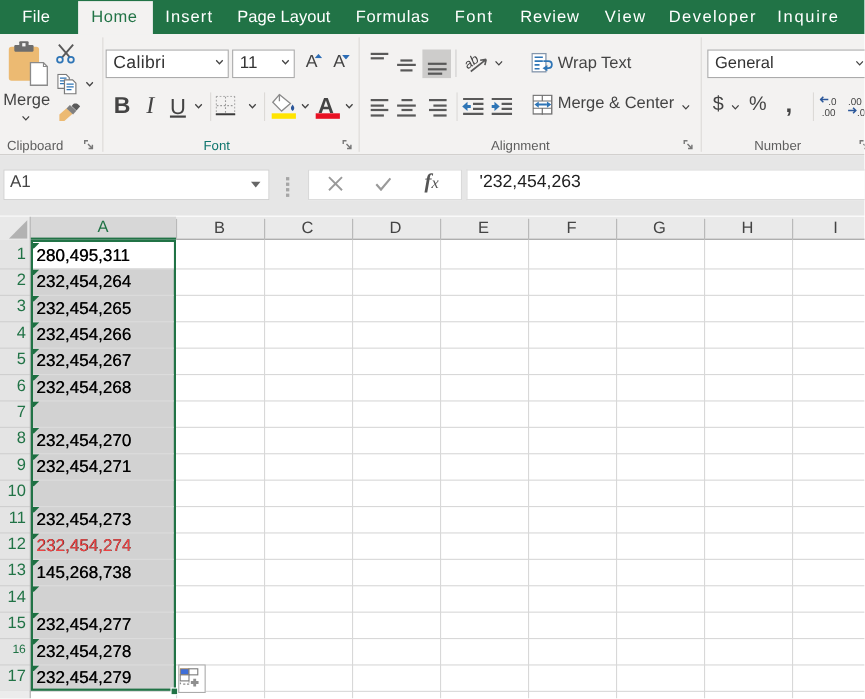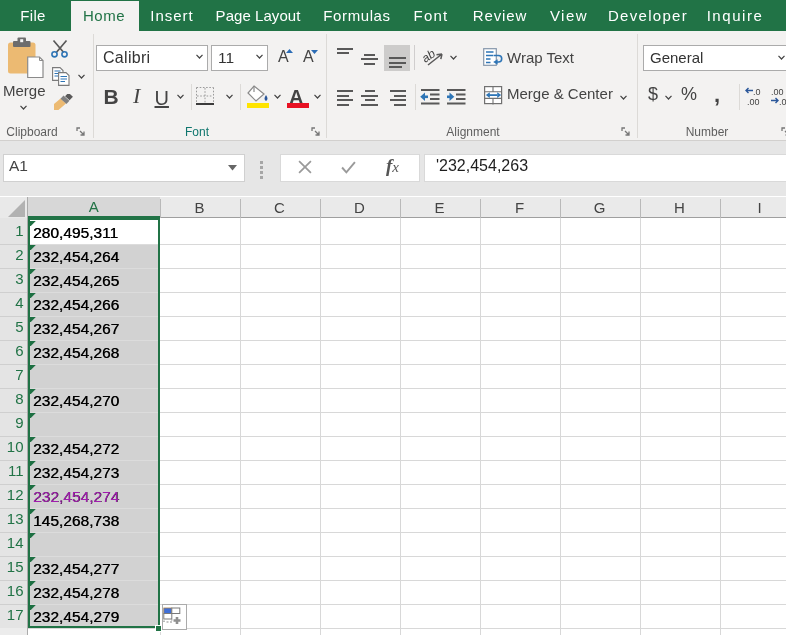--- a/index.html
+++ b/index.html
@@ -302,21 +302,21 @@
 <div class="abs" style="left:0;top:339px;width:23.5px;height:24px;color:#217346;font-size:15px;text-align:right;line-height:24px">6</div>
 <div class="abs" style="left:0;top:363px;width:23.5px;height:24px;color:#217346;font-size:15px;text-align:right;line-height:24px">7</div>
 <div class="abs" style="left:0;top:387px;width:23.5px;height:24px;color:#217346;font-size:15px;text-align:right;line-height:24px">8</div>
 <div class="abs" style="left:0;top:411px;width:23.5px;height:24px;color:#217346;font-size:15px;text-align:right;line-height:24px">9</div>
 <div class="abs" style="left:0;top:435px;width:23.5px;height:24px;color:#217346;font-size:15px;text-align:right;line-height:24px">10</div>
 <div class="abs" style="left:0;top:459px;width:23.5px;height:24px;color:#217346;font-size:15px;text-align:right;line-height:24px">11</div>
 <div class="abs" style="left:0;top:483px;width:23.5px;height:24px;color:#217346;font-size:15px;text-align:right;line-height:24px">12</div>
 <div class="abs" style="left:0;top:507px;width:23.5px;height:24px;color:#217346;font-size:15px;text-align:right;line-height:24px">13</div>
 <div class="abs" style="left:0;top:531px;width:23.5px;height:24px;color:#217346;font-size:15px;text-align:right;line-height:24px">14</div>
 <div class="abs" style="left:0;top:555px;width:23.5px;height:24px;color:#217346;font-size:15px;text-align:right;line-height:24px">15</div>
-<div class="abs" style="left:0;top:579px;width:23.5px;height:24px;color:#217346;font-size:15px;text-align:right;line-height:24px">16</div>
+<div class="abs" style="left:0;top:579px;width:23.5px;height:24px;color:#217346;font-size:11px;text-align:right;line-height:24px">16</div>
 <div class="abs" style="left:0;top:603px;width:23.5px;height:24px;color:#217346;font-size:15px;text-align:right;line-height:24px">17</div>
 <div class="abs" style="left:0;top:628px;width:27px;height:7px;background:#ececec"></div>
 <div style="position:absolute;left:27px;top:218.0px;width:1px;height:417.0px;background:#ababab"></div>
 <div class="abs" style="left:27.5px;top:218px;width:132px;height:410px;border:2px solid #217346;background:#d2d2d2;box-sizing:border-box"></div>
 <div class="abs" style="left:29.5px;top:220px;width:128px;height:23.5px;background:#fff"></div>
 <div style="position:absolute;left:29.5px;top:243.5px;width:128.0px;height:1px;background:#dcdcdc"></div>
 <div style="position:absolute;left:29.5px;top:267.5px;width:128.0px;height:1px;background:#dcdcdc"></div>
 <div style="position:absolute;left:29.5px;top:291.5px;width:128.0px;height:1px;background:#dcdcdc"></div>
 <div style="position:absolute;left:29.5px;top:315.5px;width:128.0px;height:1px;background:#dcdcdc"></div>
 <div style="position:absolute;left:29.5px;top:339.5px;width:128.0px;height:1px;background:#dcdcdc"></div>
@@ -355,32 +355,32 @@
 <svg class="abs" style="left:29.8px;top:340.7px" width="5.8" height="5.8" viewBox="0 0 7 7">
       <polygon points="0,0 7,0 0,7" fill="#1d6f42"></polygon>
     </svg>
 <svg class="abs" style="left:29.8px;top:364.7px" width="5.8" height="5.8" viewBox="0 0 7 7">
       <polygon points="0,0 7,0 0,7" fill="#1d6f42"></polygon>
     </svg>
 <div class="abs" style="left:33px;top:387.5px;height:24px;font-size:15.5px;line-height:26px;color:#000;text-shadow:0.4px 0 0 #222">232,454,270</div>
 <svg class="abs" style="left:29.8px;top:388.7px" width="5.8" height="5.8" viewBox="0 0 7 7">
       <polygon points="0,0 7,0 0,7" fill="#1d6f42"></polygon>
     </svg>
+<div class="abs" style="left:33px;top:411.5px;height:24px;font-size:15.5px;line-height:26px;color:#000;text-shadow:0.4px 0 0 #222">232,454,271</div>
 <svg class="abs" style="left:29.8px;top:412.7px" width="5.8" height="5.8" viewBox="0 0 7 7">
       <polygon points="0,0 7,0 0,7" fill="#1d6f42"></polygon>
     </svg>
-<div class="abs" style="left:33px;top:435.5px;height:24px;font-size:15.5px;line-height:26px;color:#000;text-shadow:0.4px 0 0 #222">232,454,272</div>
 <svg class="abs" style="left:29.8px;top:436.7px" width="5.8" height="5.8" viewBox="0 0 7 7">
       <polygon points="0,0 7,0 0,7" fill="#1d6f42"></polygon>
     </svg>
 <div class="abs" style="left:33px;top:459.5px;height:24px;font-size:15.5px;line-height:26px;color:#000;text-shadow:0.4px 0 0 #222">232,454,273</div>
 <svg class="abs" style="left:29.8px;top:460.7px" width="5.8" height="5.8" viewBox="0 0 7 7">
       <polygon points="0,0 7,0 0,7" fill="#1d6f42"></polygon>
     </svg>
-<div class="abs" style="left:33px;top:483.5px;height:24px;font-size:15.5px;line-height:26px;color:#a21caf;text-shadow:0.4px 0 0 #222">232,454,274</div>
+<div class="abs" style="left:33px;top:483.5px;height:24px;font-size:15.5px;line-height:26px;color:#ef4444;text-shadow:0.4px 0 0 #222">232,454,274</div>
 <svg class="abs" style="left:29.8px;top:484.7px" width="5.8" height="5.8" viewBox="0 0 7 7">
       <polygon points="0,0 7,0 0,7" fill="#1d6f42"></polygon>
     </svg>
 <div class="abs" style="left:33px;top:507.5px;height:24px;font-size:15.5px;line-height:26px;color:#000;text-shadow:0.4px 0 0 #222">145,268,738</div>
 <svg class="abs" style="left:29.8px;top:508.7px" width="5.8" height="5.8" viewBox="0 0 7 7">
       <polygon points="0,0 7,0 0,7" fill="#1d6f42"></polygon>
     </svg>
 <svg class="abs" style="left:29.8px;top:532.7px" width="5.8" height="5.8" viewBox="0 0 7 7">
       <polygon points="0,0 7,0 0,7" fill="#1d6f42"></polygon>
     </svg>

